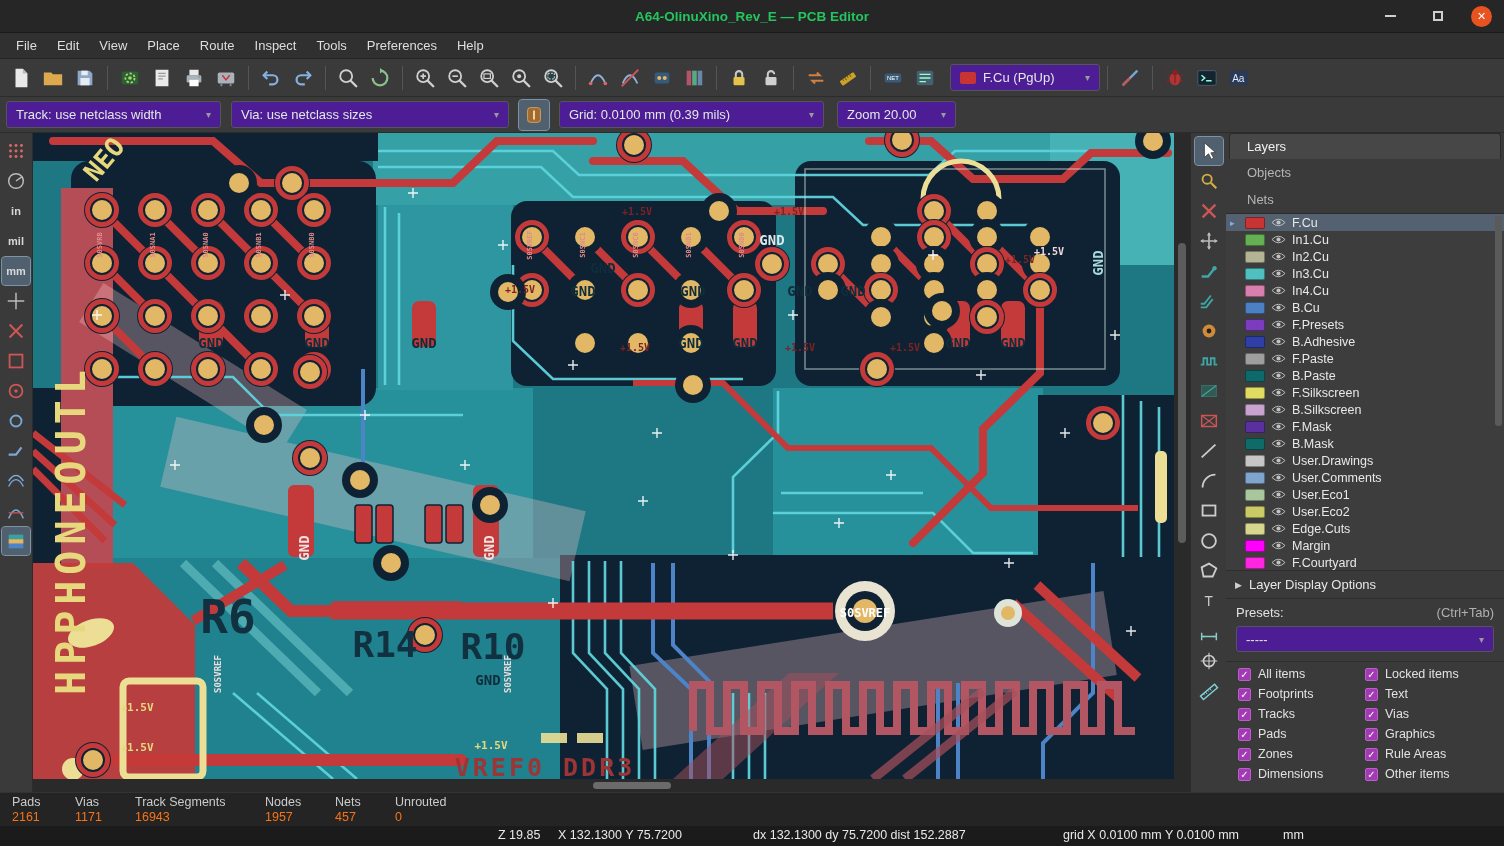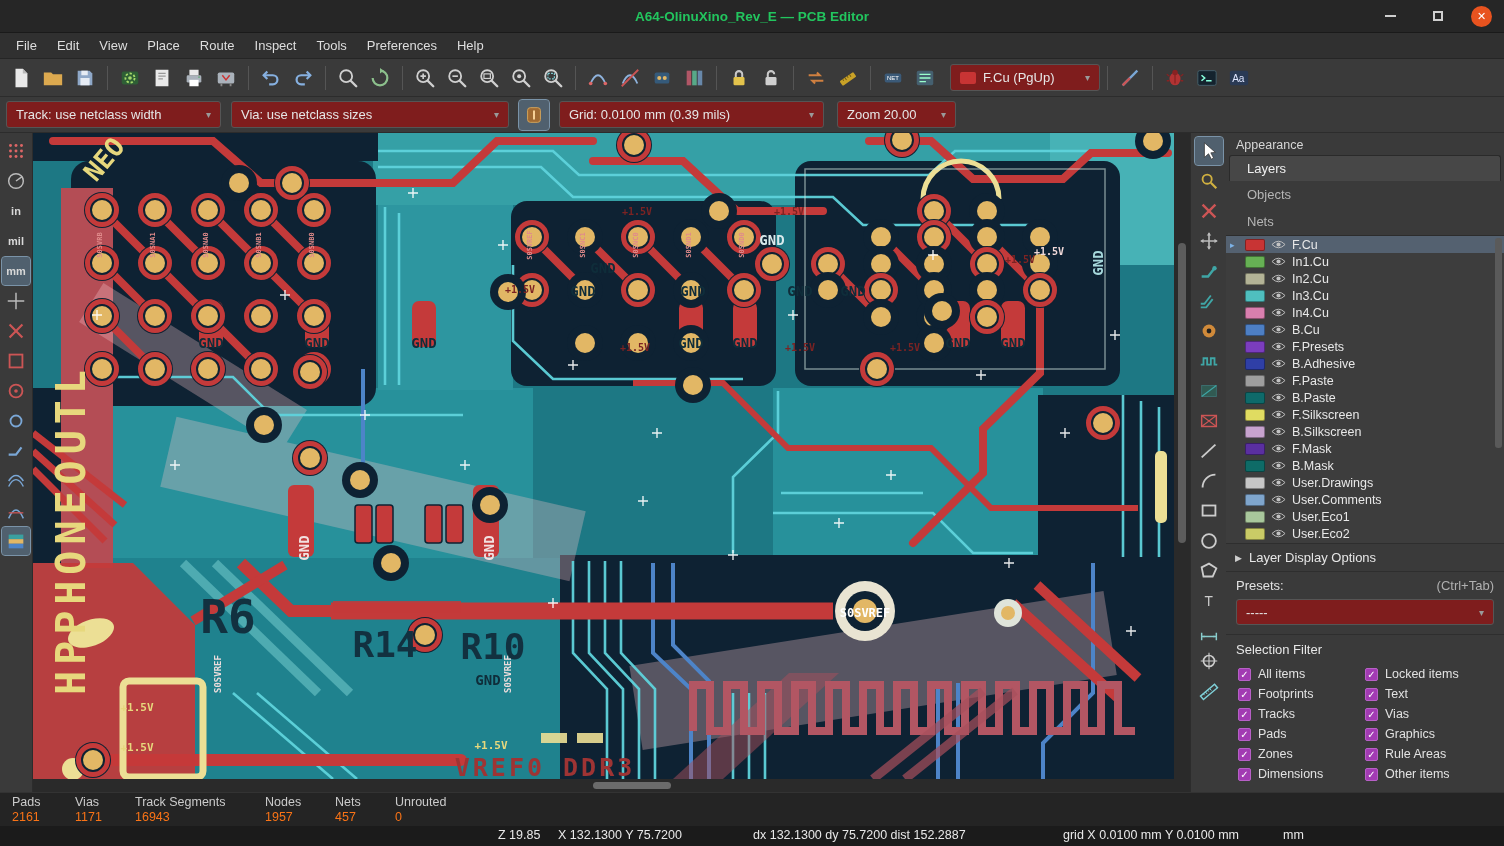--- a/index.html
+++ b/index.html
@@ -10,21 +10,21 @@
   .win-min{display:block;width:11px;height:2px;background:#cfcfcf;}
   .win-max{display:block;width:10px;height:10px;border:2px solid #cfcfcf;}
   .win-close{width:21px;height:21px;border-radius:50%;background:#e8531f;color:#fff;display:flex;align-items:center;justify-content:center;font-size:11px;}
   .menubar{height:26px;background:#303030;display:flex;align-items:stretch;padding-left:6px;border-bottom:1px solid #252525;}
   .menu-item{color:#dedede;font-size:13px;padding:5px 10px;}
   .toolbar{height:38px;background:#3a3a3a;display:flex;align-items:center;padding:0 6px;gap:2px;border-bottom:1px solid #2c2c2c;}
   .toolbar2{height:36px;gap:0;}
   .tbtn{width:30px;height:30px;border-radius:3px;display:flex;align-items:center;justify-content:center;flex:none;}
   .tbtn.active{background:#50606e;outline:1px solid #7a93a8;}
   .sep{width:1px;height:24px;background:#555;margin:0 5px;flex:none;}
-  .dd{height:27px;background:#7f1d1d;border:1px solid #555;border-radius:3px;display:flex;align-items:center;padding:0 9px;gap:7px;color:#e6e6e6;font-size:13px;flex:none;}
+  .dd{height:27px;background:#4c1d95;border:1px solid #555;border-radius:3px;display:flex;align-items:center;padding:0 9px;gap:7px;color:#e6e6e6;font-size:13px;flex:none;}
   .dd-arrow{color:#9a9a9a;font-size:10px;margin-left:auto;}
   .layer-dd{width:150px;margin-left:8px;}
   .swatch{width:16px;height:12px;border-radius:2px;flex:none;}
   .main{display:flex;height:659px;}
   .vtoolbar{width:33px;background:#3a3a3a;display:flex;flex-direction:column;align-items:center;padding-top:4px;gap:2px;border-right:1px solid #2c2c2c;flex:none;}
   .vtoolbar.right{width:36px;border-right:none;border-left:1px solid #2c2c2c;}
   .vtoolbar .tbtn{width:28px;height:28px;}
   .unit-txt{color:#d8d8d8;font-size:11px;font-weight:bold;}
   .canvas-col{width:1141px;display:flex;flex-direction:column;flex:none;}
   #pcb{display:block;background:#1d7884;}
@@ -918,21 +918,20 @@
         <svg viewBox="0 0 24 24" width="22" height="22">
           <g transform="rotate(-40 12 13)">
             <rect x="2" y="10.5" width="20" height="5" fill="none" stroke="#7fd0d8" stroke-width="1.6"></rect>
             <path d="M6 10.5v2M9 10.5v3M12 10.5v2M15 10.5v3" stroke="#7fd0d8"></path>
           </g>
         </svg>
       </div>
     </div>
 
   <div class="panel">
-    <div class="panel-title">Appearance</div>
     <div class="atabs">
         <div class="atab active">Layers</div>
         <div class="atab">Objects</div>
         <div class="atab">Nets</div>
       </div>
     <div class="layers-list">
       <div class="list-scroll"></div>
     <div class="layer-row selected">
           <span class="lmark">▸</span>
           <span class="lswatch" style="background:#C83434"></span>
@@ -1178,21 +1177,20 @@
       <div class="presets-row">
         <span>Presets:</span>
         <span class="presets-short">(Ctrl+Tab)</span>
       </div>
       <div class="dd presets-dd">
         <span>-----</span>
         <span class="dd-arrow">▾</span>
       </div>
     </div>
     <div class="psection">
-      <div class="sf-title">Selection Filter</div>
       <div class="sf-grid">
           <div class="fitem">
             <span class="cb on">✓</span>
             <span>All items</span>
           </div>
           <div class="fitem">
             <span class="cb on">✓</span>
             <span>Locked items</span>
           </div>
           <div class="fitem">

